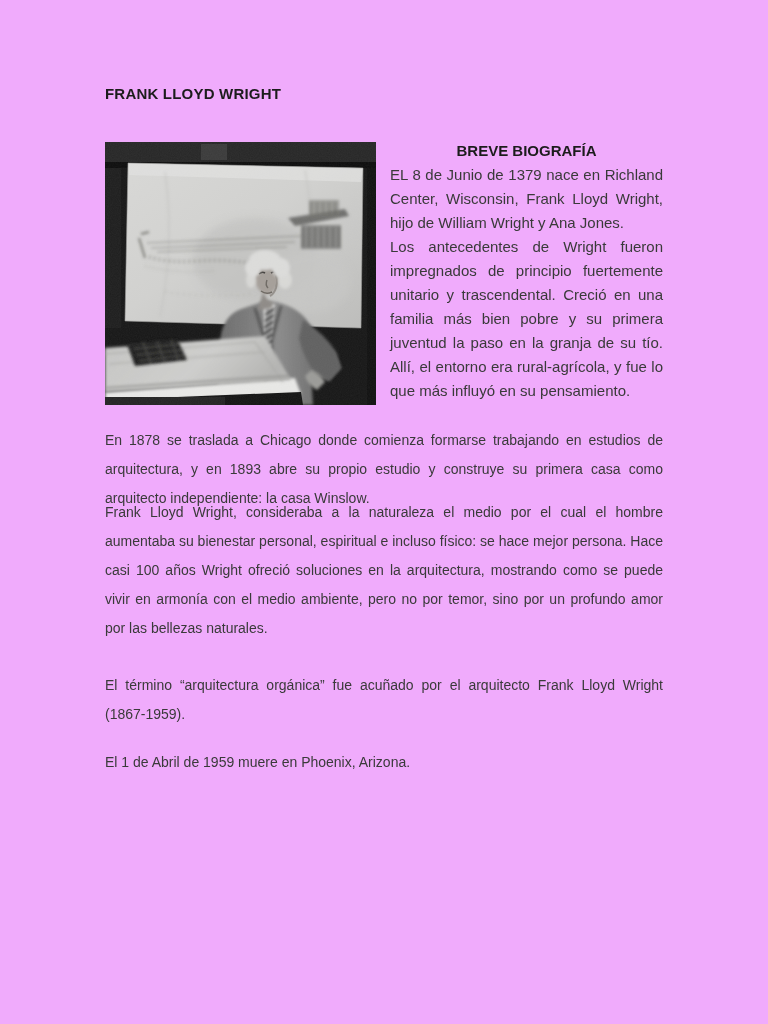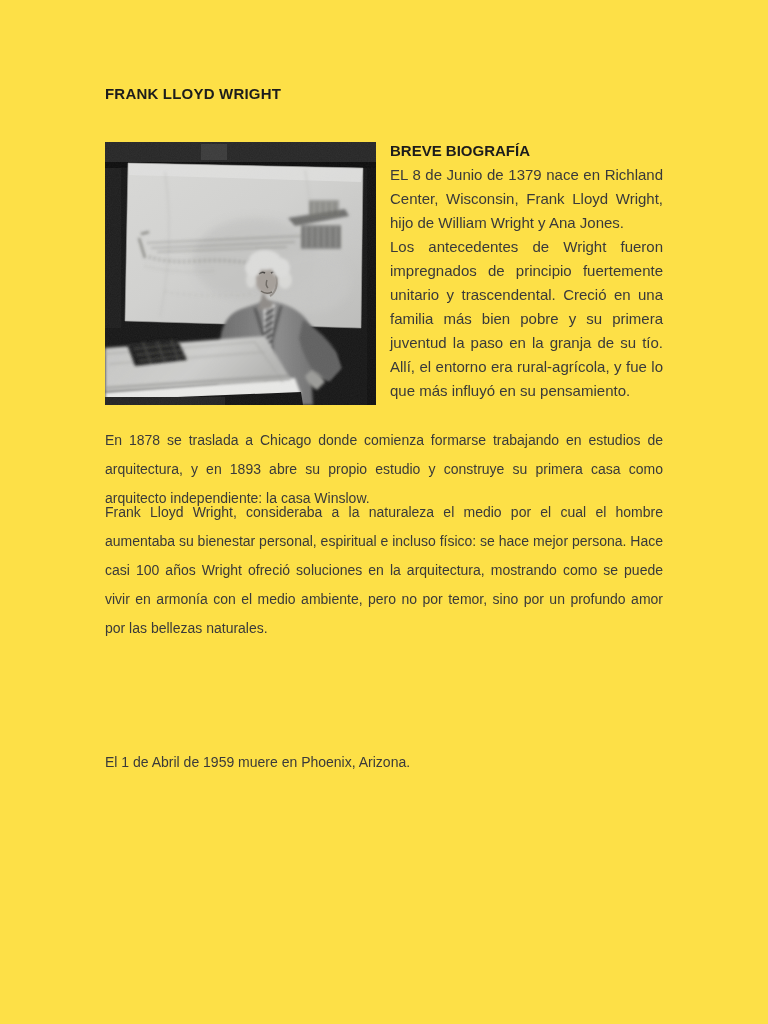--- a/index.html
+++ b/index.html
@@ -4,21 +4,21 @@
 <style>
   html, body {
     margin: 0;
     padding: 0;
     background: #ffffff;
   }
   .page {
     position: relative;
     width: 768px;
     height: 1024px;
-    background: #fde047;
+    background: #f0abfc;
     font-family: "Liberation Sans", sans-serif;
     overflow: hidden;
   }
   .doc-title {
     position: absolute;
     left: 105px;
     top: 86px;
     width: 558px;
     margin: 0;
     font-size: 15px;
@@ -44,20 +44,21 @@
   .bio-col {
     width: 273px;
     flex: none;
     margin-top: -3px;
     font-size: 15px;
     line-height: 24px;
     text-align: justify;
     color: #3a3a3a;
   }
   .bio-heading {
+    text-align: center;
     font-weight: bold;
     color: #1c1c1c;
     font-size: 15px;
     line-height: 24px;
   }
   .bio-p {
     margin: 0;
   }
   .body-p {
     position: absolute;
@@ -206,15 +207,16 @@
 
     <div class="bio-col">
       <div class="bio-heading">BREVE BIOGRAFÍA</div>
       <p class="bio-p">EL 8 de Junio de 1379 nace en Richland Center, Wisconsin, Frank Lloyd Wright, hijo de William Wright y Ana Jones.</p>
       <p class="bio-p">Los antecedentes de Wright fueron impregnados de principio fuertemente unitario y trascendental. Creció en una familia más bien pobre y su primera juventud la paso en la granja de su tío. Allí, el entorno era rural-agrícola, y fue lo que más influyó en su pensamiento.</p>
     </div>
   </div>
 
   <p class="body-p p1">En 1878 se traslada a Chicago donde comienza formarse trabajando en estudios de arquitectura, y en 1893 abre su propio estudio y construye su primera casa como arquitecto independiente: la casa Winslow.</p>
   <p class="body-p p2">Frank Lloyd Wright, consideraba a la naturaleza el medio por el cual el hombre aumentaba su bienestar personal, espiritual e incluso físico: se hace mejor persona.  Hace casi 100 años Wright ofreció soluciones en la arquitectura, mostrando como se puede vivir en armonía con el medio ambiente, pero no por temor, sino por un profundo amor por las bellezas naturales.</p>
+  <p class="body-p p3">El término “arquitectura orgánica” fue acuñado por el arquitecto Frank Lloyd Wright (1867-1959).</p>
   <p class="body-p p4">El 1 de Abril de 1959 muere en Phoenix, Arizona.</p>
 
 </div>
 
 </body></html>

